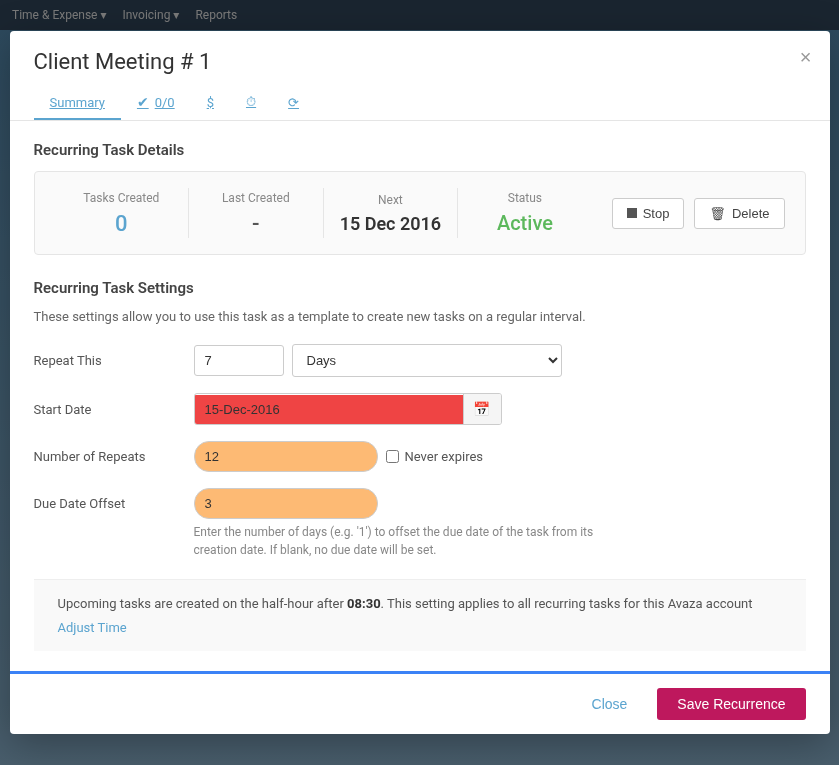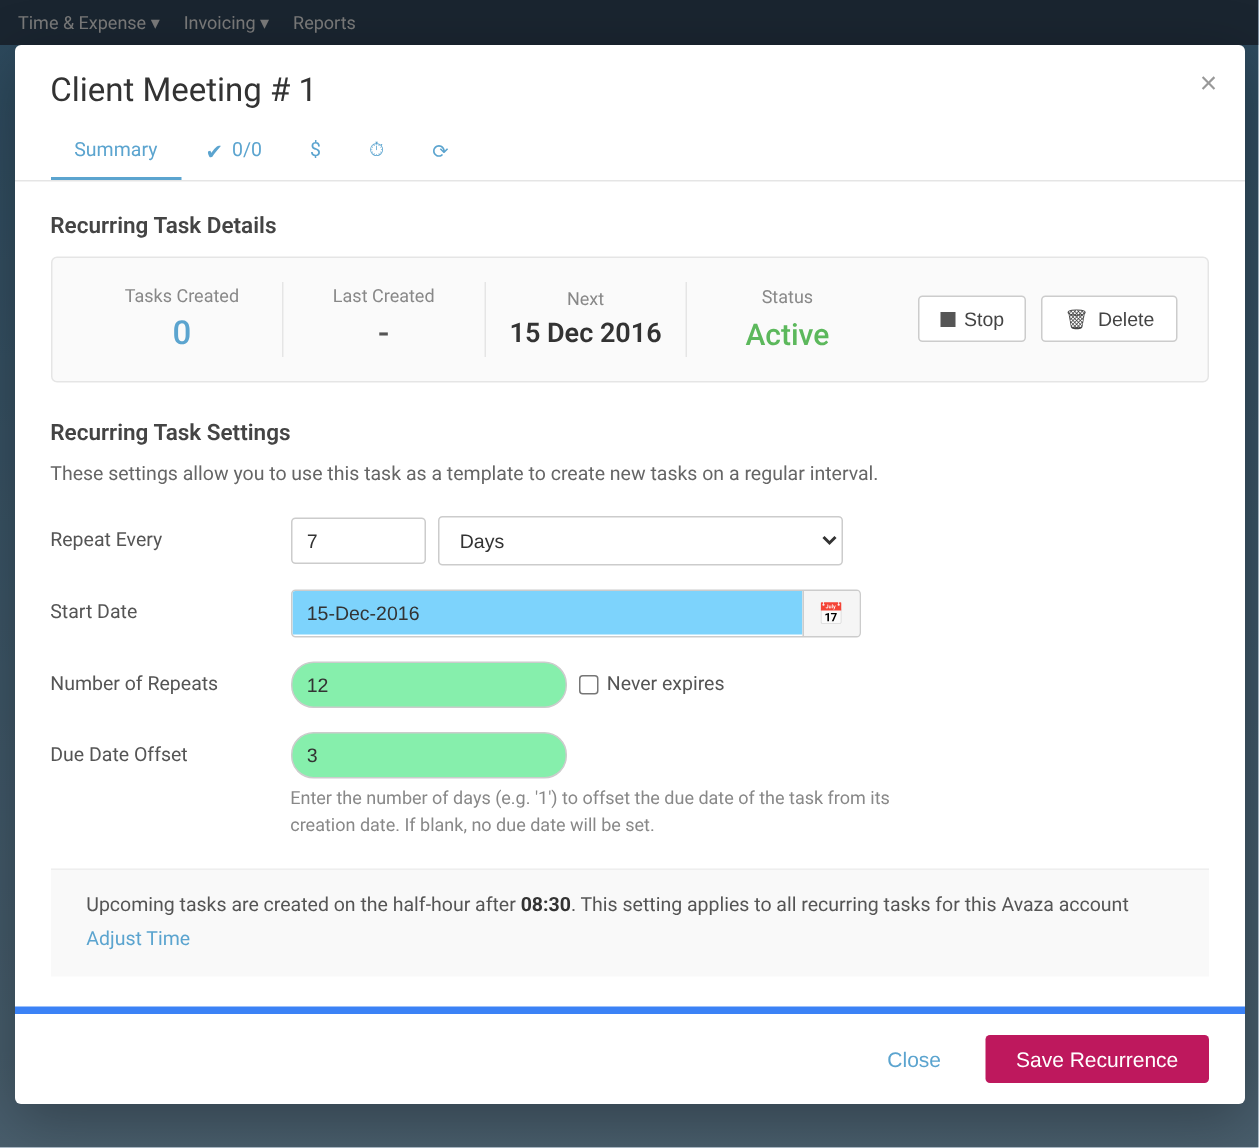--- a/index.html
+++ b/index.html
@@ -84,22 +84,23 @@
       gap: 0;
     }
 
     .tab {
       padding: 8px 16px;
       cursor: pointer;
       color: #5ba4cf;
       font-size: 13px;
       border-bottom: 2px solid transparent;
       display: flex;
-      align-items: flex-start;
+      align-items: center;
       gap: 6px;
+      text-decoration: underline;
     }
 
     .tab.active {
       border-bottom: 2px solid #5ba4cf;
       color: #5ba4cf;
     }
 
     .tab-icon {
       font-size: 14px;
     }
@@ -262,22 +263,22 @@
       border: 1px solid #ccc;
       border-radius: 3px;
       overflow: hidden;
     }
 
     .input-date {
       padding: 7px 10px;
       border: none;
       font-size: 13px;
       color: #333;
-      background: #7dd3fc;
-      width: 340px;
+      background: #ef4444;
+      width: 268px;
       outline: none;
     }
 
     .btn-calendar {
       padding: 7px 10px;
       background: #f5f5f5;
       border: none;
       border-left: 1px solid #ccc;
       cursor: pointer;
       font-size: 14px;
@@ -295,21 +296,21 @@
       color: #555;
     }
 
     .input-number {
       width: 184px;
       padding: 7px 10px;
       border: 1px solid #ccc;
       border-radius: 15px;
       font-size: 13px;
       color: #333;
-      background: #86efac;
+      background: #fdba74;
     }
 
     .offset-hint {
       font-size: 12px;
       color: #888;
       margin-top: 4px;
       max-width: 420px;
       line-height: 1.5;
     }
 
@@ -334,21 +335,21 @@
       font-size: 13px;
       display: block;
       margin-top: 4px;
     }
 
     .modal-footer {
       display: flex;
       justify-content: flex-end;
       gap: 10px;
       padding: 14px 24px;
-      border-top: 5px solid #3b82f6;
+      border-top: 3px solid #3b82f6;
     }
 
     .btn-close {
       padding: 8px 20px;
       background: transparent;
       border: none;
       color: #5ba4cf;
       font-size: 14px;
       cursor: pointer;
       border-radius: 3px;
@@ -443,21 +444,21 @@
             </button>
           </div>
         </div>
       </div>
 
       <div class="settings-section">
         <div class="section-title">Recurring Task Settings</div>
         <div class="settings-description">These settings allow you to use this task as a template to create new tasks on a regular interval.</div>
 
         <div class="form-row">
-          <div class="form-label">Repeat Every</div>
+          <div class="form-label">Repeat This</div>
           <div class="form-controls">
             <input type="text" class="input-small" value="7" style="">
             <select class="select-days">
               <option>Days</option>
               <option>Weeks</option>
               <option>Months</option>
             </select>
           </div>
         </div>
 

